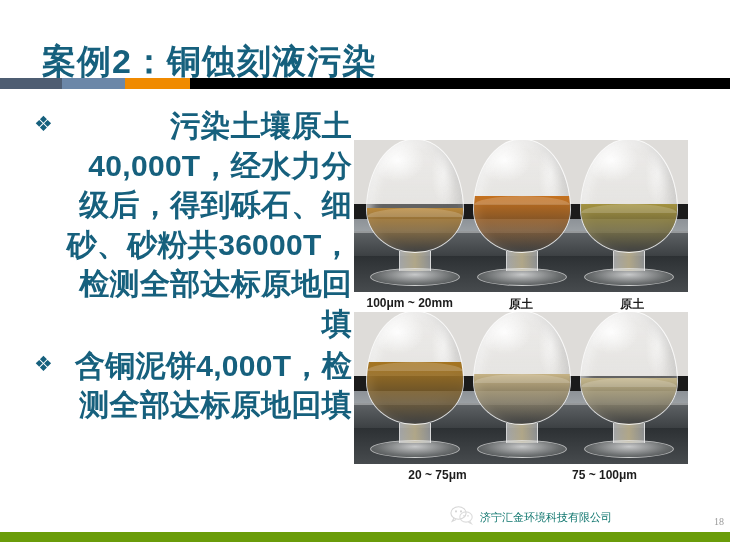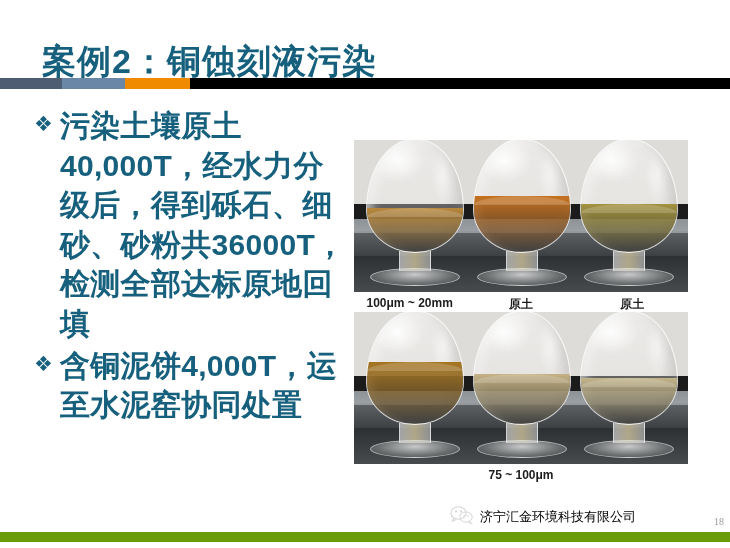--- a/index.html
+++ b/index.html
@@ -62,20 +62,21 @@
   .bullet-marker {
     flex: 0 0 auto;
     width: 26px;
     font-size: 21px;
     line-height: 1.72;
     color: #16607d;
   }
   .bullet-text {
     flex: 1 1 auto;
     letter-spacing: 0.3px;
+    text-align: right;
   }
 
   
   .photo-block {
     position: absolute;
     left: 354px;
     width: 397px;
     background: #ffffff;
   }
   #photo-block-top    { top: 140px; }
@@ -171,22 +172,22 @@
   
   #footer-watermark {
     position: absolute;
     left: 450px;
     top: 505px;
     display: flex;
     align-items: center;
     gap: 6px;
   }
   #footer-watermark .wm-text {
-    font-size: 13px;
-    color: #000000;
+    font-size: 11px;
+    color: #0f766e;
     white-space: nowrap;
     font-family: "DejaVu Sans", sans-serif;
   }
   #page-number {
     position: absolute;
     right: 6px;
     top: 516px;
     font-size: 10px;
     color: #9a9a9a;
     font-family: "Liberation Serif", serif;
@@ -214,21 +215,21 @@
 
 <div id="bullet-list">
 
   <div class="bullet-item">
     <span class="bullet-marker">❖</span>
     <span class="bullet-text">污染土壤原土40,000T，经水力分级后，得到砾石、细砂、砂粉共36000T，检测全部达标原地回填</span>
   </div>
 
   <div class="bullet-item">
     <span class="bullet-marker">❖</span>
-    <span class="bullet-text">含铜泥饼4,000T，运至水泥窑协同处置</span>
+    <span class="bullet-text">含铜泥饼4,000T，检测全部达标原地回填</span>
   </div>
 
 </div>
 
 <div class="photo-block" id="photo-block-top">
   <div class="photo">
     <div class="counter-glint"></div>
 
     <div class="jar" style="left:12px;">
       <div class="jar-body">
@@ -285,20 +286,21 @@
     <div class="jar" style="left:226px;">
       <div class="jar-body">
         <div class="jar-fill" id="b-fill-2" style="height: 46px; background: linear-gradient(rgb(194, 180, 137), rgba(0, 0, 0, 0.45));"></div>
       </div>
       <div class="jar-neck"></div>
       <div class="jar-base"></div>
     </div>
   </div>
 
   <div class="caption-row">
+    <div class="caption-cell">20 ~ 75μm</div>
     <div class="caption-cell">75 ~ 100μm</div>
   </div>
 </div>
 
 <div id="footer-watermark">
   <span>
     <svg width="24" height="20" viewBox="0 0 24 20" aria-hidden="true">
       <ellipse cx="8.5" cy="8" rx="7.6" ry="6.2" fill="none" stroke="#d6d6d6" stroke-width="1.1"></ellipse>
       <path d="M4 13 L2.2 16.4 L6 14.6" fill="none" stroke="#d6d6d6" stroke-width="1.1"></path>
       <circle cx="6" cy="6.4" r="1.05" fill="#d6d6d6"></circle>

